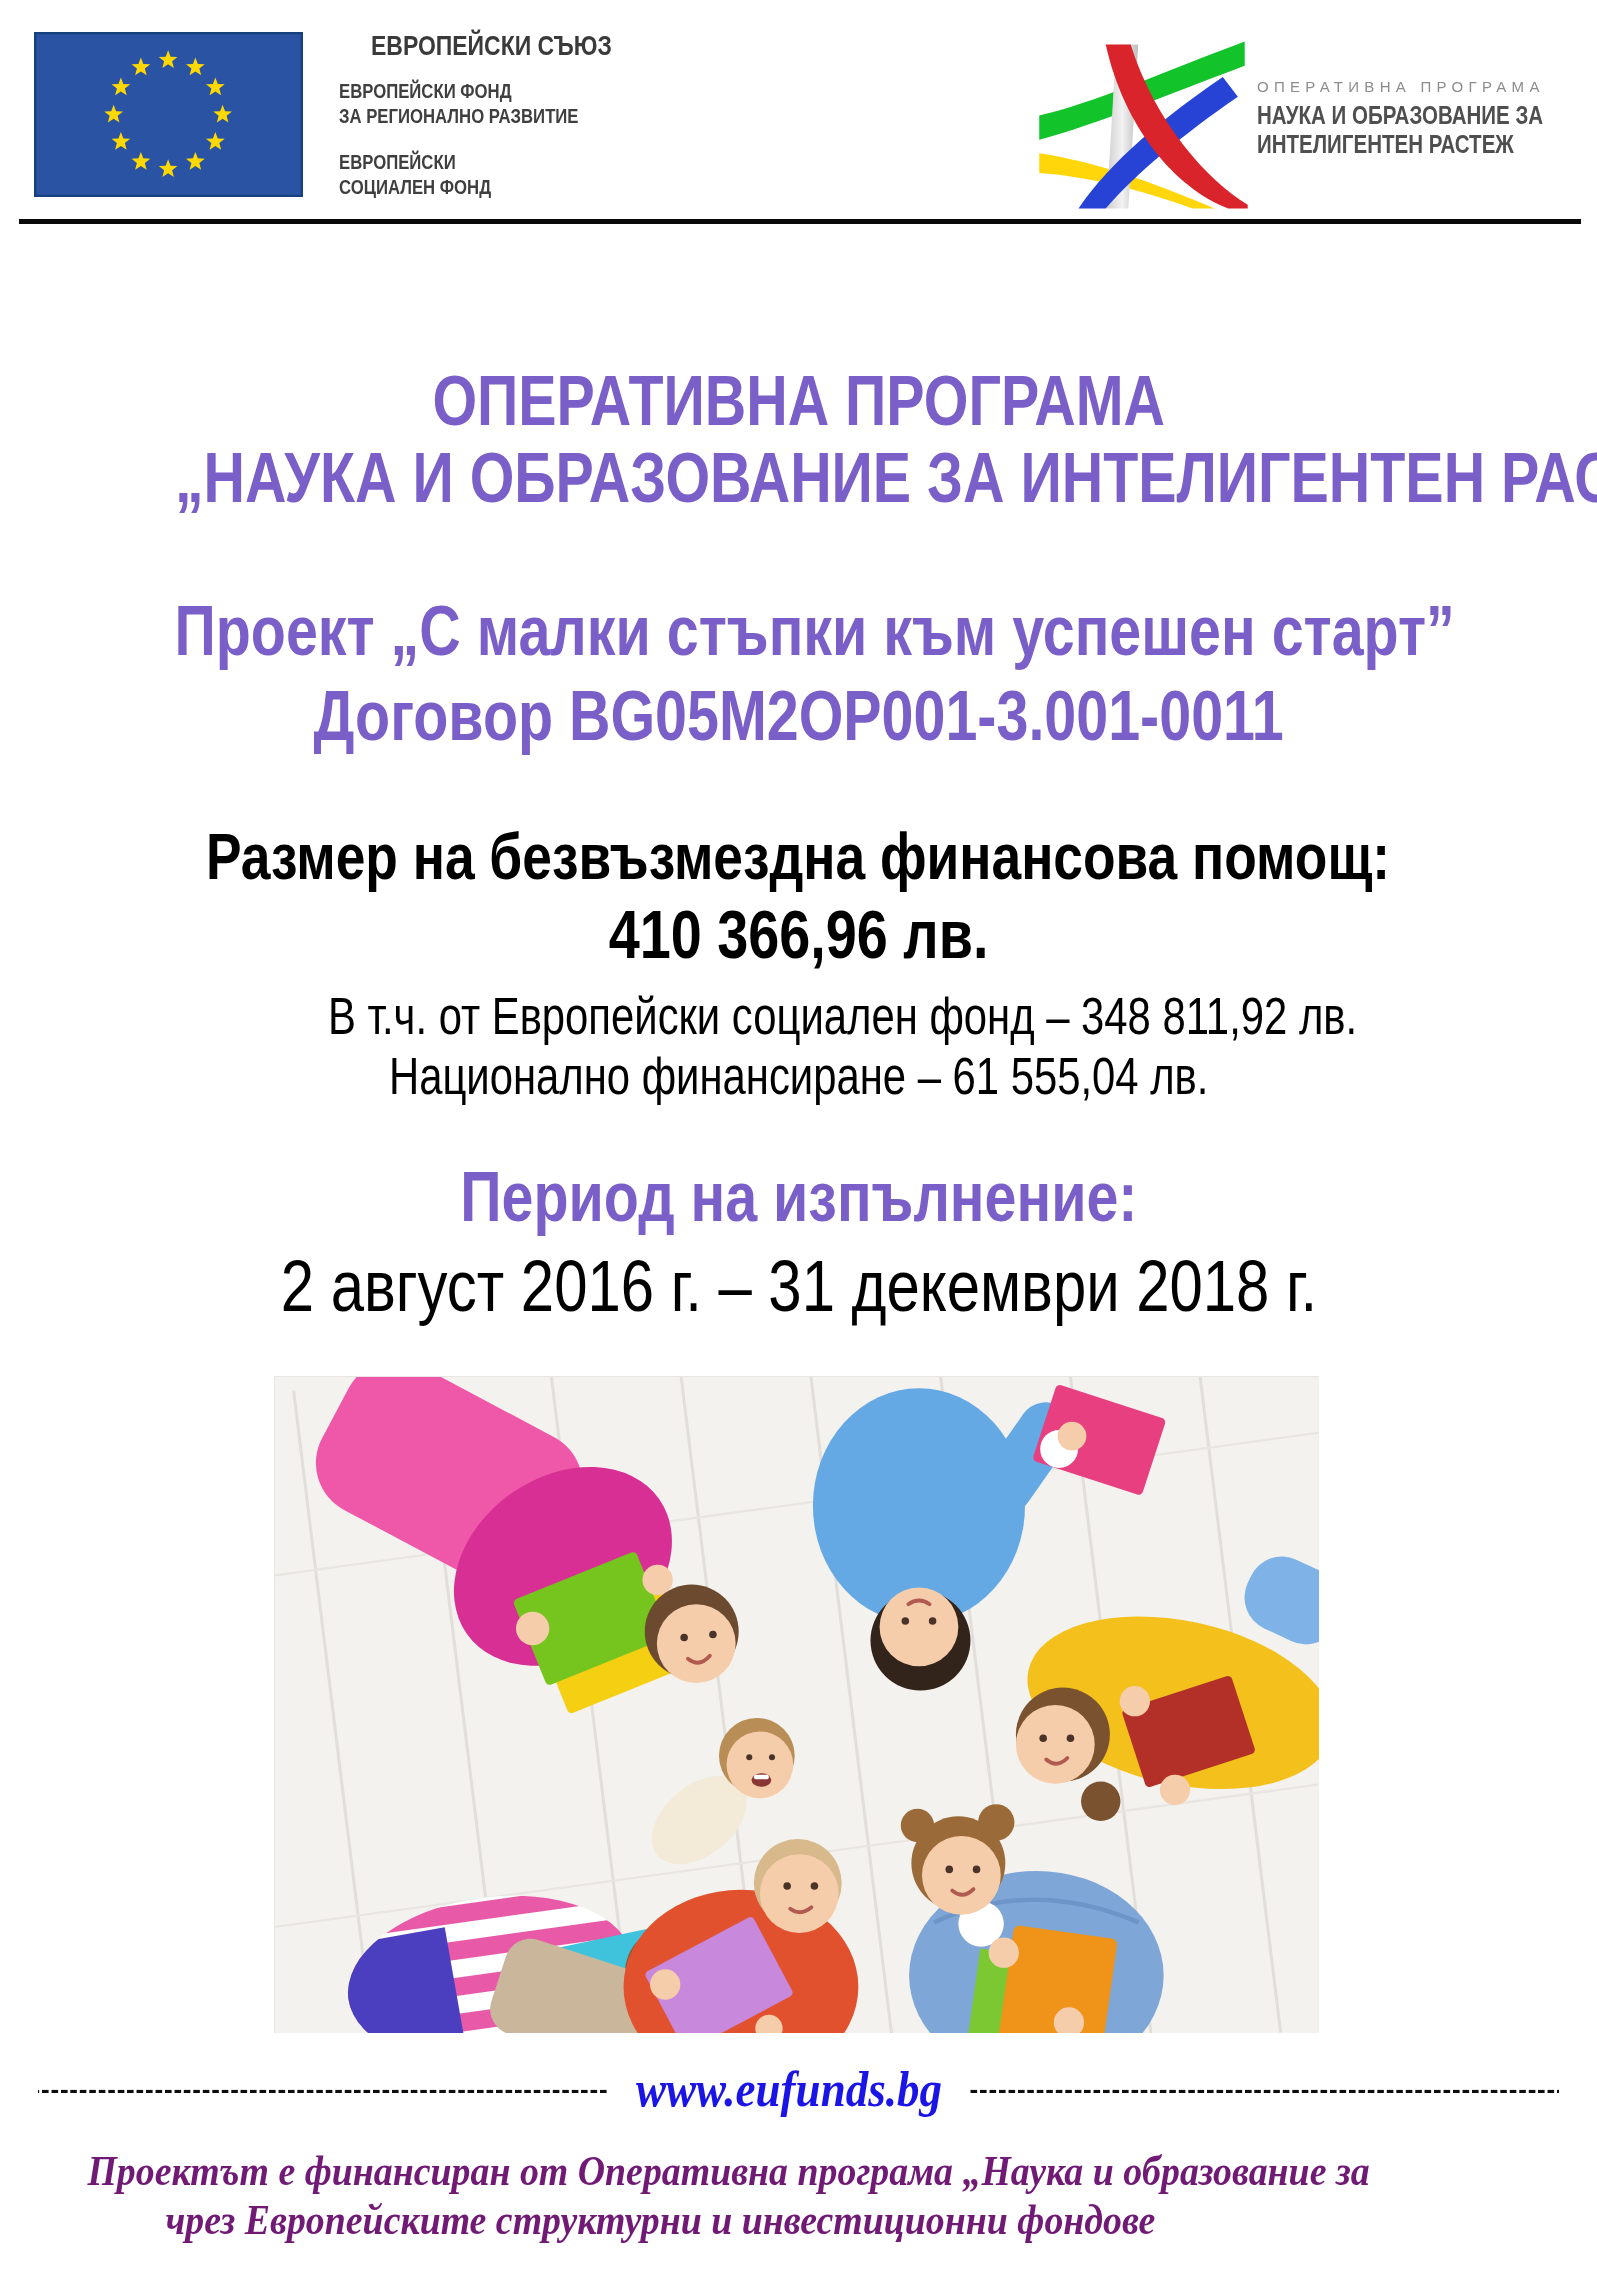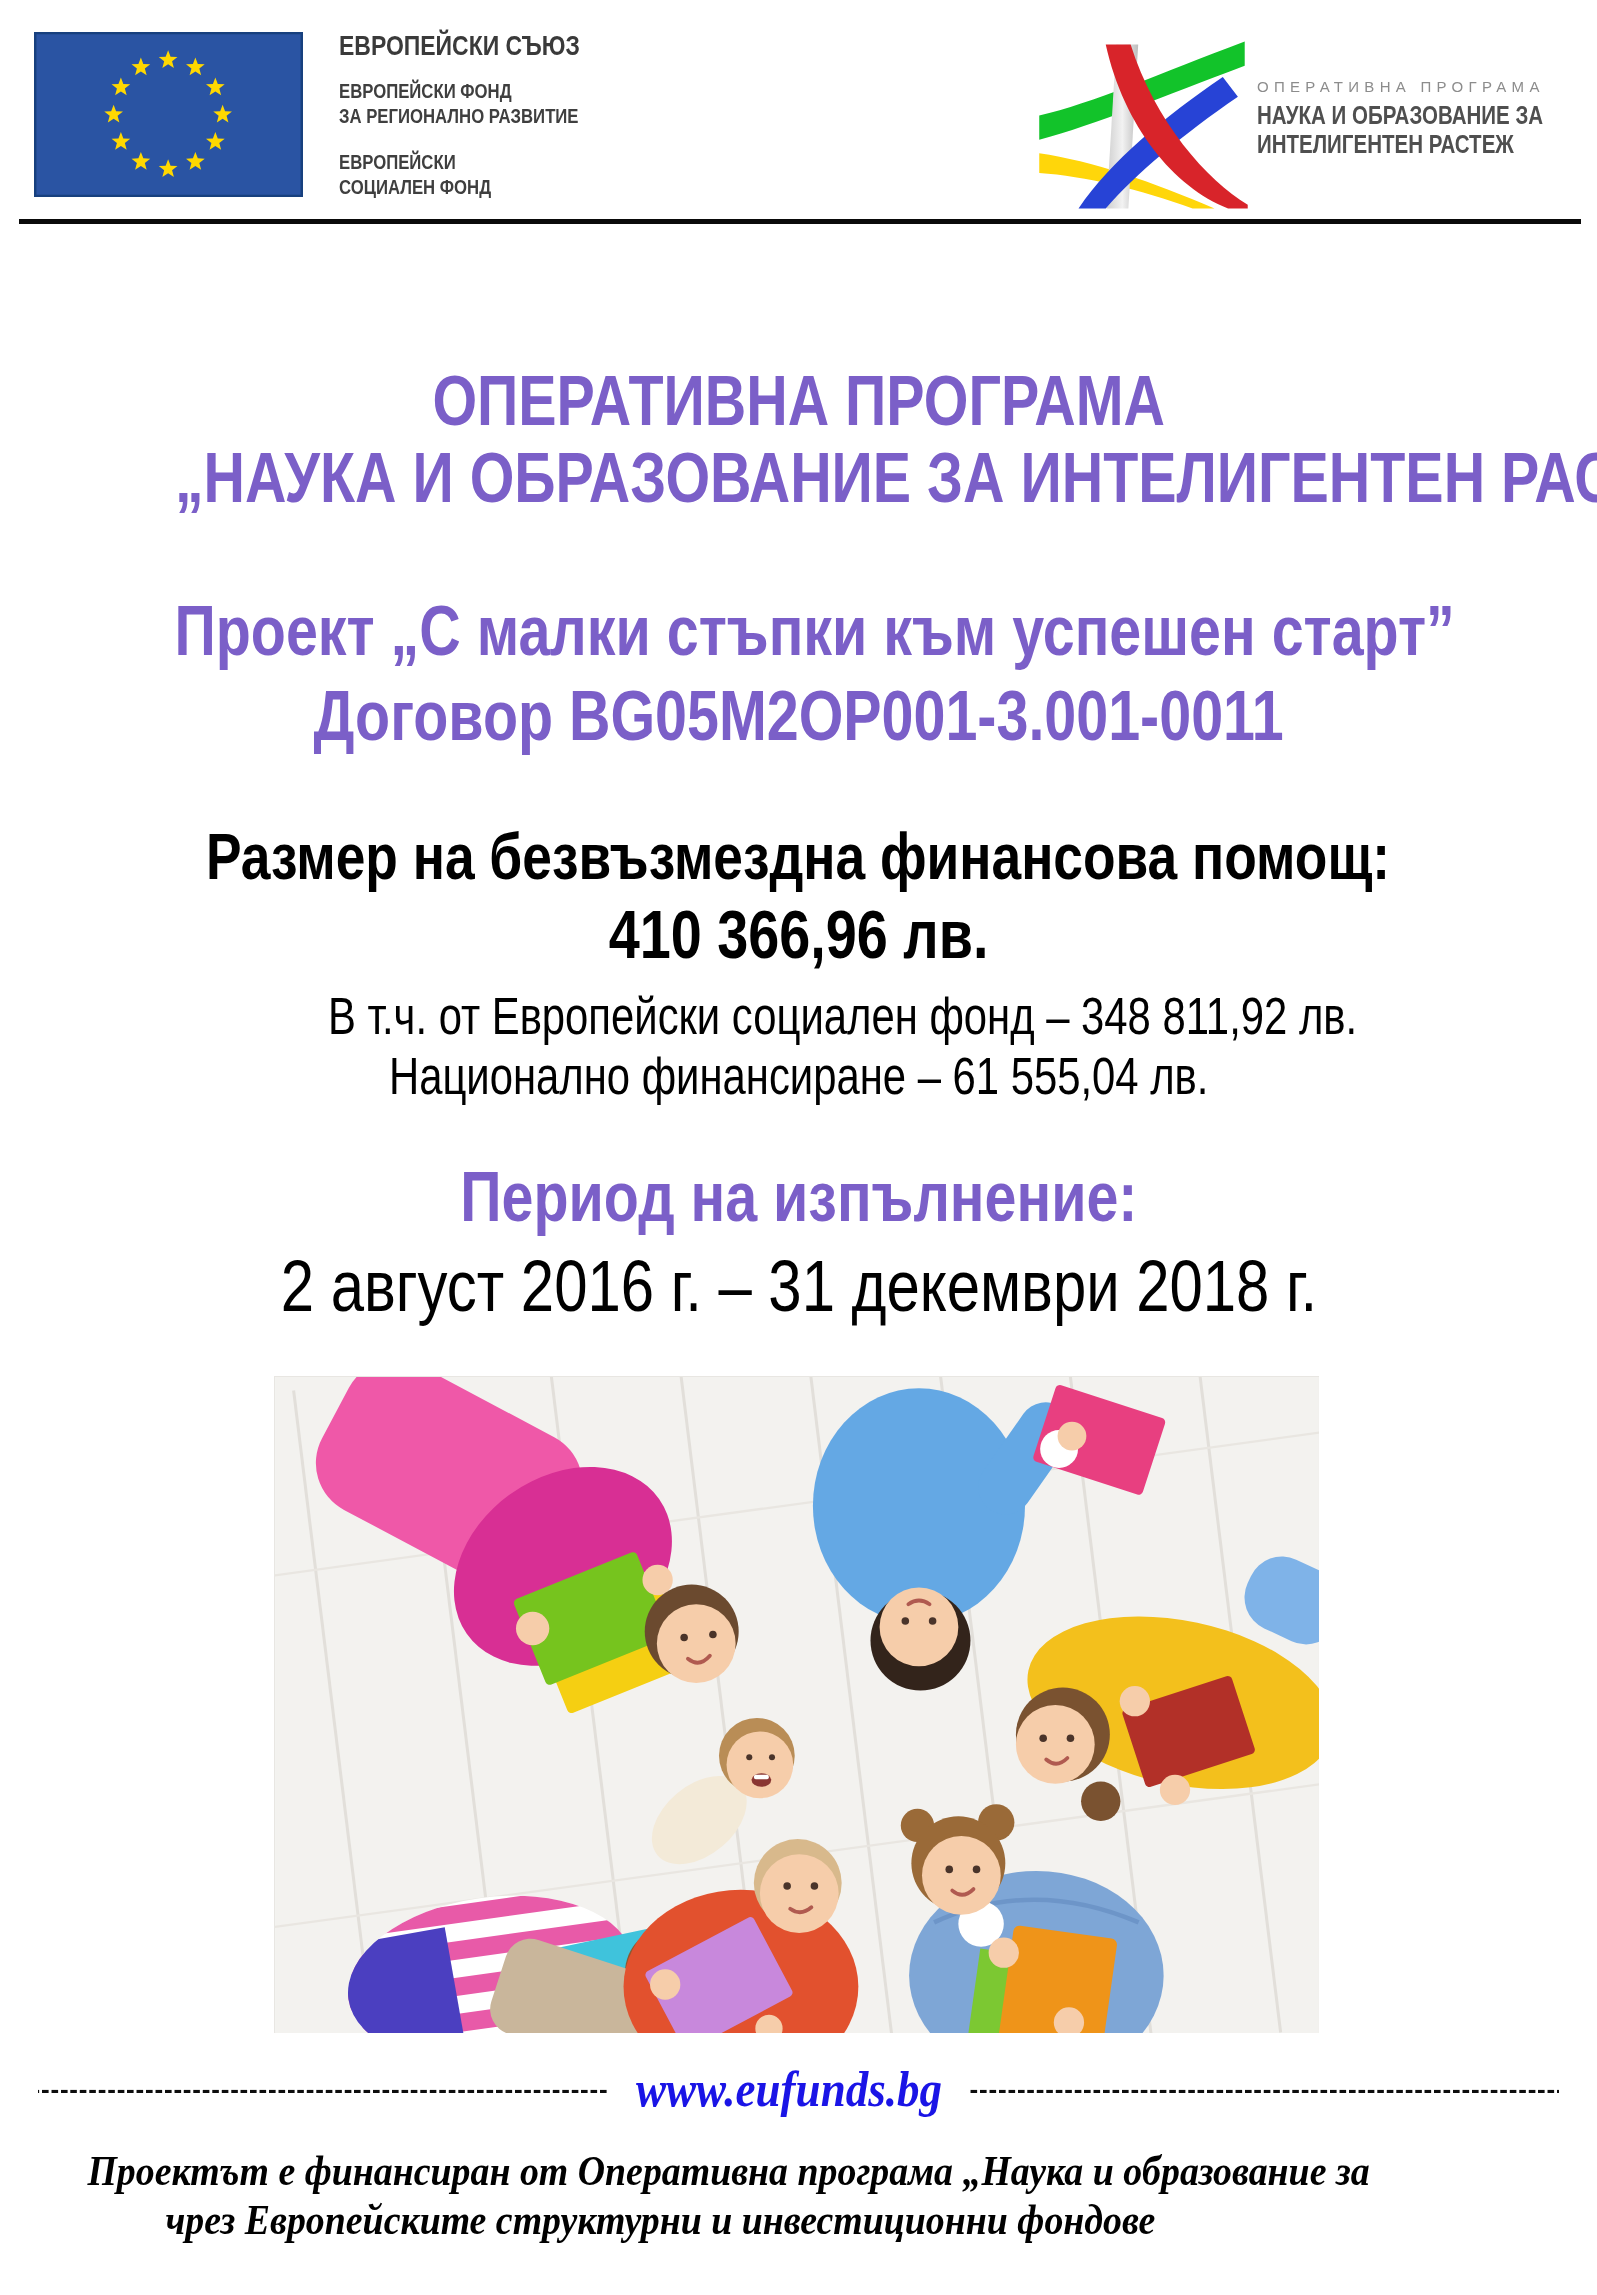--- a/index.html
+++ b/index.html
@@ -3,21 +3,21 @@
 <meta charset="utf-8">
 <style>
   html,body{margin:0;padding:0;background:#888;}
   .page{
     position:relative;width:1597px;height:2295px;background:#ffffff;
     font-family:"Liberation Sans", sans-serif;color:#000;overflow:hidden;margin:0 auto;
   }
   
   .eu-flag-wrap{position:absolute;left:34px;top:32px;width:269px;height:165px;}
   .eu-text{position:absolute;left:339px;top:30px;color:#3a3a3a;}
-  .eu-title{font-size:28px;font-weight:600;letter-spacing:0;}
+  .eu-title{font-size:28px;font-weight:600;letter-spacing:0;margin-left:32px;}
   .eu-sub{font-size:20.4px;font-weight:700;line-height:25px;color:#3f3f3f;}
   .cx{display:inline-block;transform:scaleX(.82);transform-origin:0 50%;white-space:nowrap;}
   .cxc{display:inline-block;transform:scaleX(.82);transform-origin:50% 50%;white-space:nowrap;}
   .mt1{margin-top:21px;} .mt2{margin-top:16.7px;}
 
   .op-logo-icon{position:absolute;left:1039px;top:34px;width:212px;height:176px;}
   .op-logo-text{position:absolute;left:1257px;top:78px;}
   .op-kicker{font-size:15px;letter-spacing:5.3px;color:#8c8c8c;font-weight:400;}
   .op-name{font-size:25px;font-weight:700;color:#4f4f4f;line-height:29px;margin-top:6px;}
 
@@ -42,21 +42,21 @@
     position:absolute;left:38px;top:2054px;width:1521px;height:70px;
     display:flex;align-items:center;justify-content:center;overflow:hidden;white-space:nowrap;
   }
   .dashes{font-size:26px;font-weight:700;color:#0d0d0d;letter-spacing:0.8px;flex:0 0 auto;}
   .site-link{
     font-family:"Liberation Serif", serif;font-style:italic;font-weight:700;
     font-size:50px;color:#1a14e6;margin:0 10.6px;display:inline-block;transform:scaleX(.9);
   }
   .note{position:absolute;left:0;top:2146px;width:1321px;text-align:center;
     font-family:"Liberation Serif", serif;font-style:italic;font-weight:700;
-    font-size:43px;line-height:49px;color:#000000;}
+    font-size:43px;line-height:49px;color:#701a75;}
   .note .nline{display:block;white-space:nowrap;}
 </style>
 </head>
 <body>
 
 <div class="page">
 
   <div class="eu-flag-wrap">
     <svg width="269" height="165" viewBox="0 0 355 218" xmlns="http://www.w3.org/2000/svg">
       <rect x="0" y="0" width="355" height="218" fill="#2a54a3" stroke="#17407e" stroke-width="6"></rect>

